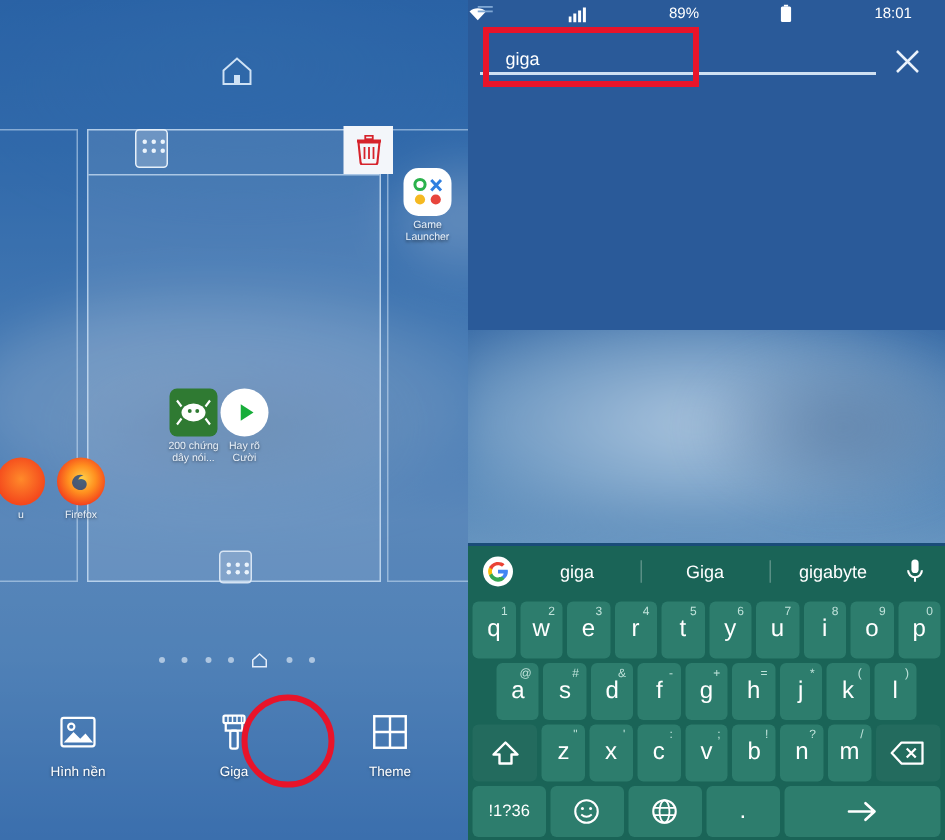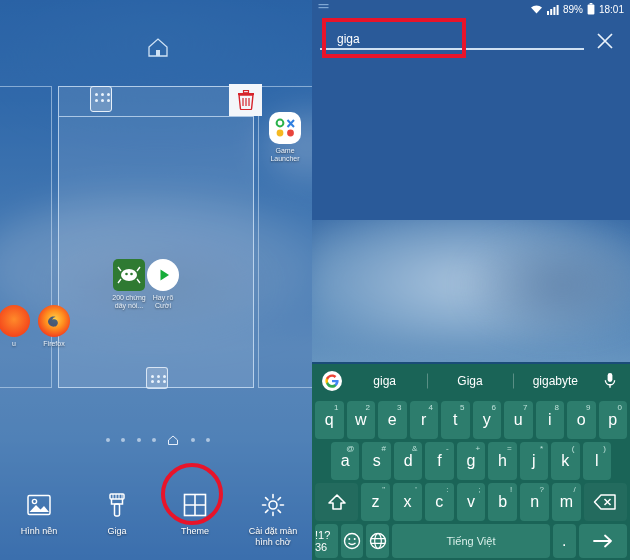--- a/index.html
+++ b/index.html
@@ -84,21 +84,21 @@
   
   #page-dots {
     position:absolute; left:106px; top:434px; width:104px; height:12px;
     display:flex; align-items:center; justify-content:space-between;
   }
   #page-dots span { width:4px; height:4px; border-radius:50%; background:rgba(225,235,248,.65); display:block; }
   #page-dots .home-dot { width:12px; height:12px; background:none; }
 
   
   #left-toolbar {
-    position:absolute; left:0; bottom:0; width:312px; height:84px;
+    position:absolute; left:0; bottom:17px; width:312px; height:84px;
     display:flex; align-items:flex-start; justify-content:space-around; padding-top:14px;
   }
   .tool { width:72px; text-align:center; position:relative; }
   .tool .ti { height:30px; display:flex; align-items:center; justify-content:center; }
   .tool .tl {
     margin-top:6px; font-size:9px; line-height:10.5px; color:#ffffff;
     text-shadow:0 1px 2px rgba(0,0,0,.5);
   }
   #red-ring {
     position:absolute; left:161px; top:463px; width:62px; height:62px;
@@ -123,21 +123,21 @@
     background:radial-gradient(ellipse at 45% 55%, #cfe0ef 0%, #7fa5c9 50%, rgba(90,135,180,0) 80%);
     filter:blur(15px); opacity:.75; }
   #right-wall-b { position:absolute; left:150px; top:230px; width:200px; height:110px;
     background:radial-gradient(ellipse at 50% 50%, #5c7ea6 0%, rgba(92,126,166,0) 75%);
     filter:blur(14px); opacity:.8; }
   #right-top-overlay { position:absolute; left:0; top:0; width:100%; height:220px; background:#2a5a99; }
 
   
   #status-bar {
     position:absolute; left:0; top:0; width:318px; height:18px;
-    display:flex; align-items:center; justify-content:flex-end; padding-right:6px; gap:4px;
+    display:flex; align-items:center; justify-content:space-between; padding-right:22px; gap:4px;
     color:#ffffff; font-size:10px;
   }
   #status-left { position:absolute; left:6px; top:3px; }
 
   
   #search-row { position:absolute; left:0; top:22px; width:318px; height:40px; }
   #search-input-wrap { position:absolute; left:17px; top:4px; width:146px; height:30px; }
   #search-value {
     font-size:12px; color:#ffffff; padding:6px 2px 0 8px;
   }
@@ -341,32 +341,20 @@
       <div class="tool">
         <div class="ti">
           <svg width="26" height="26" viewBox="0 0 26 26">
             <rect x="2.5" y="2.5" width="21" height="21" fill="none" stroke="#ffffff" stroke-width="1.6"></rect>
             <path d="M13 2.5 v21 M2.5 13 h21" stroke="#ffffff" stroke-width="1.6"></path>
           </svg>
         </div>
         <div class="tl">Theme</div>
       </div>
 
-      <div class="tool">
-        <div class="ti">
-          <svg width="26" height="26" viewBox="0 0 26 26">
-            <circle cx="13" cy="13" r="4" fill="none" stroke="#ffffff" stroke-width="1.6"></circle>
-            <g stroke="#ffffff" stroke-width="1.6" stroke-linecap="round">
-              <path d="M13 2.5 v3.2 M13 20.3 v3.2 M2.5 13 h3.2 M20.3 13 h3.2"></path>
-              <path d="M5.6 5.6 l2.3 2.3 M18.1 18.1 l2.3 2.3 M20.4 5.6 l-2.3 2.3 M7.9 18.1 l-2.3 2.3"></path>
-            </g>
-          </svg>
-        </div>
-        <div class="tl">Cài đặt màn<br>hình chờ</div>
-      </div>
     </div>
 
     <div id="red-ring"></div>
   </div>
 
 
   <div id="right-panel">
     <div id="right-wall-a"></div>
     <div id="right-wall-b"></div>
     <div id="right-top-overlay"></div>
@@ -574,21 +562,20 @@
           <path d="M5.5 11 Q9 14 12.5 11" fill="none" stroke="#ffffff" stroke-width="1.3"></path>
         </svg>
       </div>
       <div class="key narrow">
         <svg width="18" height="18" viewBox="0 0 18 18">
           <circle cx="9" cy="9" r="7.5" fill="none" stroke="#ffffff" stroke-width="1.4"></circle>
           <ellipse cx="9" cy="9" rx="3.3" ry="7.5" fill="none" stroke="#ffffff" stroke-width="1.2"></ellipse>
           <path d="M1.8 6.6 H16.2 M1.8 11.4 H16.2" stroke="#ffffff" stroke-width="1.2"></path>
         </svg>
       </div>
-      <div class="key space">Tiếng Việt</div>
       <div class="key narrow">.</div>
       <div class="key enter">
         <svg width="24" height="16" viewBox="0 0 24 16">
           <path d="M3 8 H20 M14 2.5 L20 8 L14 13.5" fill="none" stroke="#ffffff" stroke-width="1.8" stroke-linecap="round" stroke-linejoin="round"></path>
         </svg>
       </div>
     </div>
   </div>
 
 </div>

